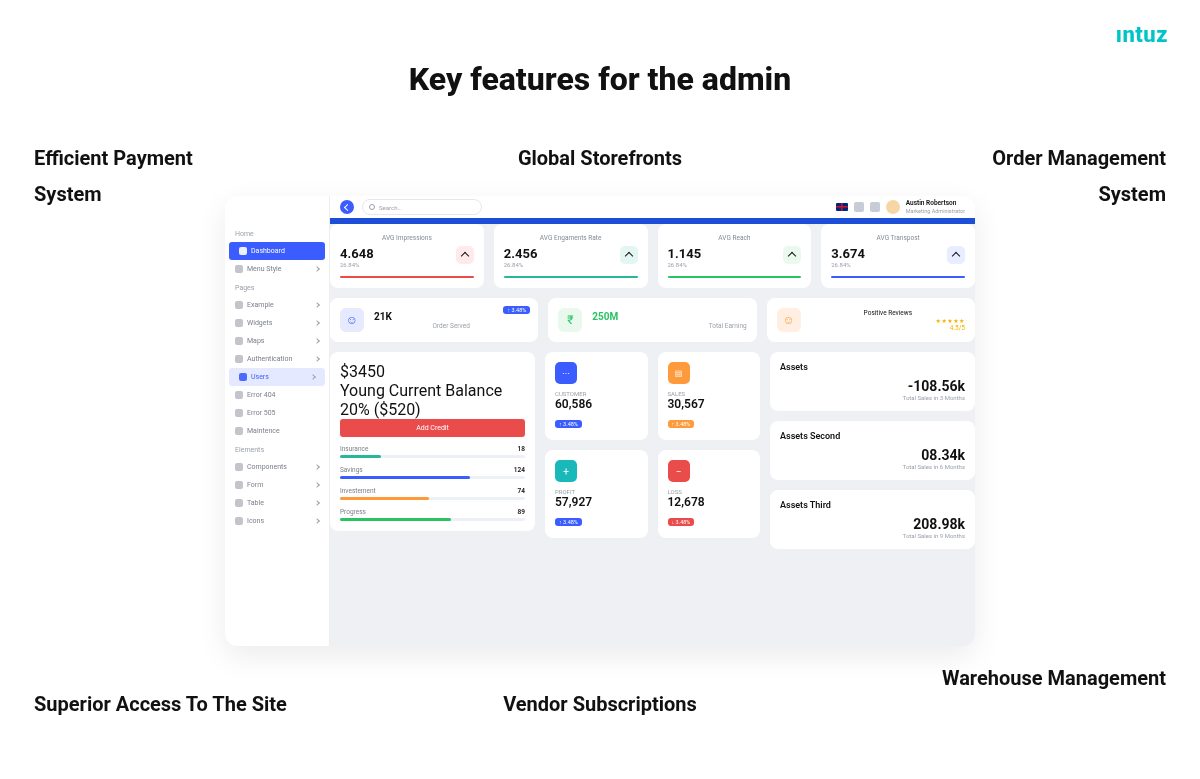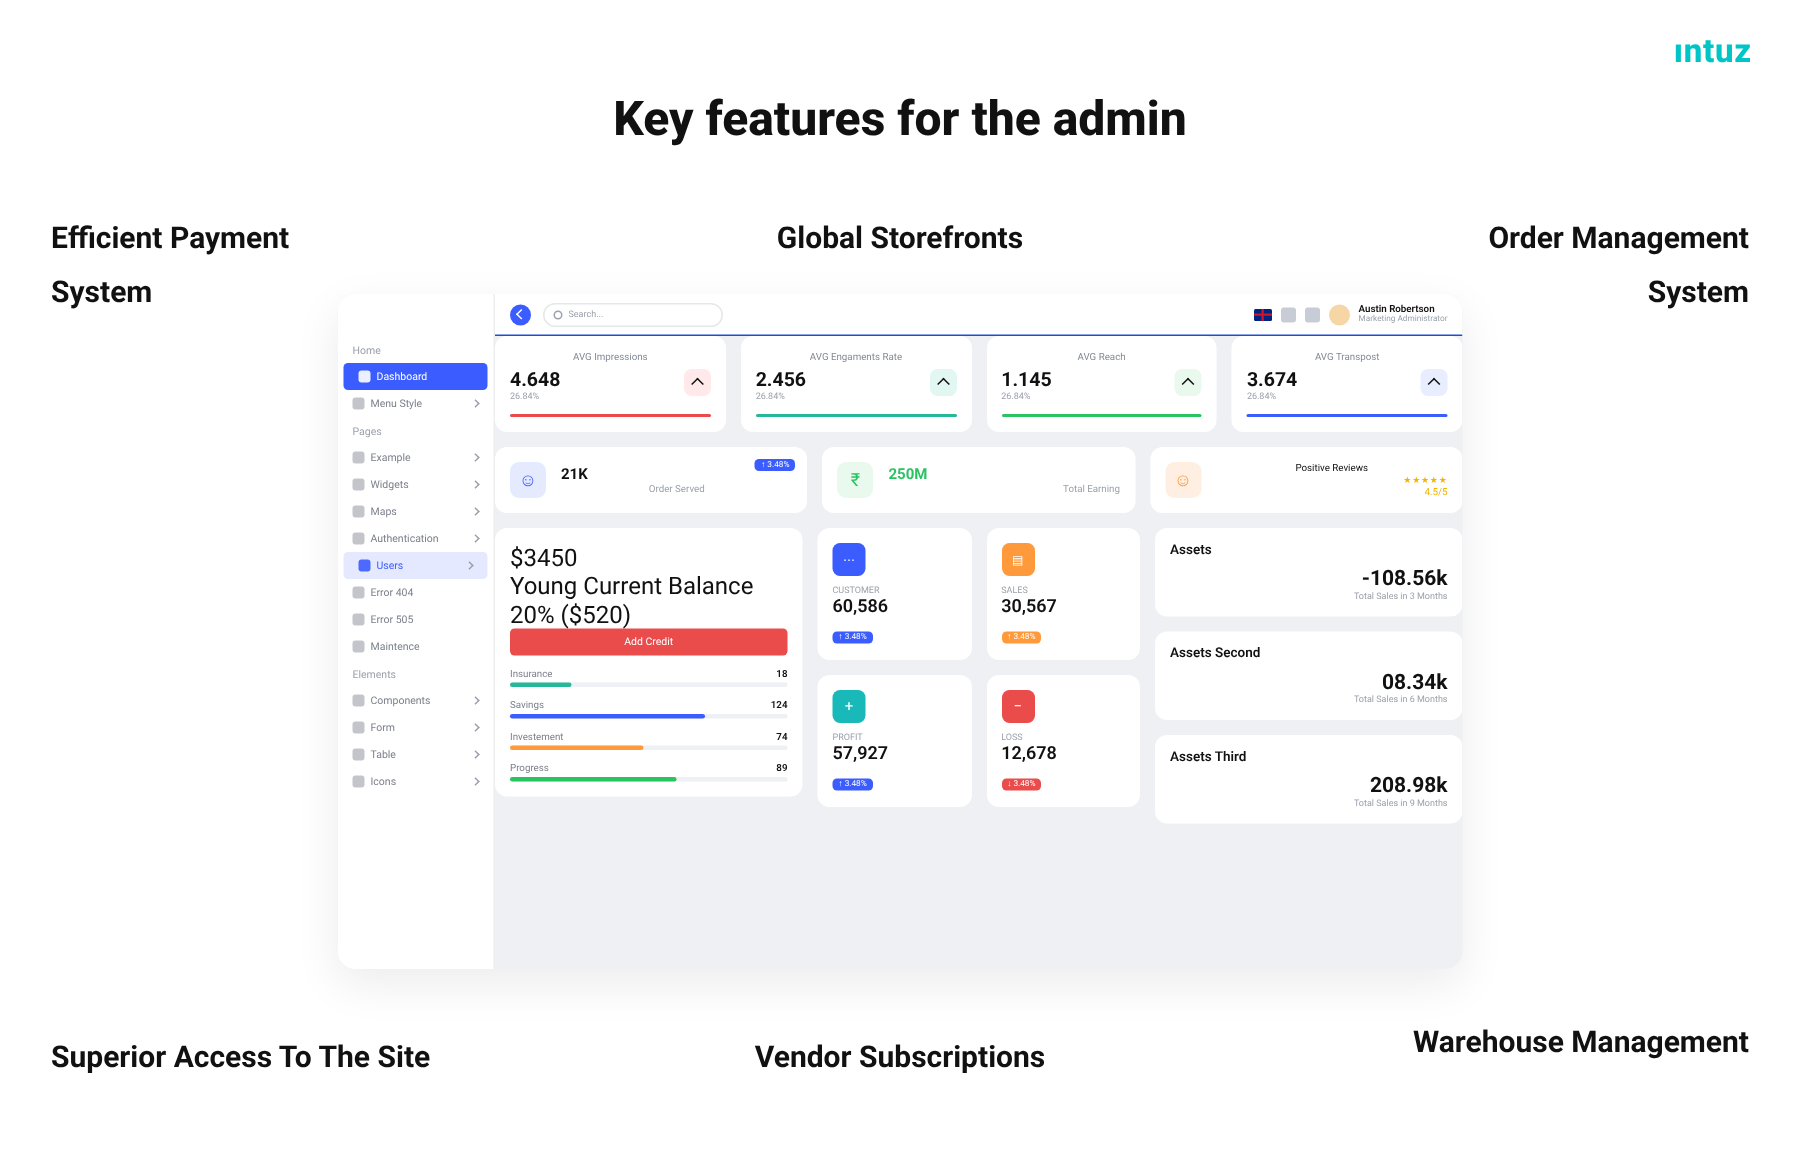--- a/index.html
+++ b/index.html
@@ -30,21 +30,21 @@
   position: absolute;
   font-weight: 700;
   font-size: 20px;
   line-height: 1.8;
 }
 .f-tl { top: 140px; left: 34px; max-width: 180px; }
 .f-tc { top: 140px; left: 50%; transform: translateX(-50%); }
 .f-tr { top: 140px; right: 34px; text-align: right; max-width: 220px; }
 .f-bl { top: 686px; left: 34px; }
 .f-bc { top: 686px; left: 50%; transform: translateX(-50%); text-align: center; }
-.f-br { top: 676px; right: 34px; text-align: left; }
+.f-br { top: 660px; right: 34px; text-align: left; }
 
 .app {
   position: absolute;
   top: 196px;
   left: 225px;
   width: 750px;
   height: 450px;
   background: #eef0f3;
   border-radius: 12px;
   box-shadow: 0 10px 30px rgba(0,0,0,0.08);
@@ -109,21 +109,21 @@
   display: flex;
   flex-direction: column;
 }
 .topbar {
   height: 28px;
   background: #fff;
   display: flex;
   align-items: center;
   padding: 0 10px;
   gap: 8px;
-  border-bottom: 1px solid #1d4ed8;
+  border-bottom: 6px solid #1d4ed8;
 }
 .back-btn {
   width: 14px; height: 14px;
   background: #3b5cff;
   border-radius: 50%;
   display: flex;
   align-items: center;
   justify-content: center;
 }
 .back-btn::before {

